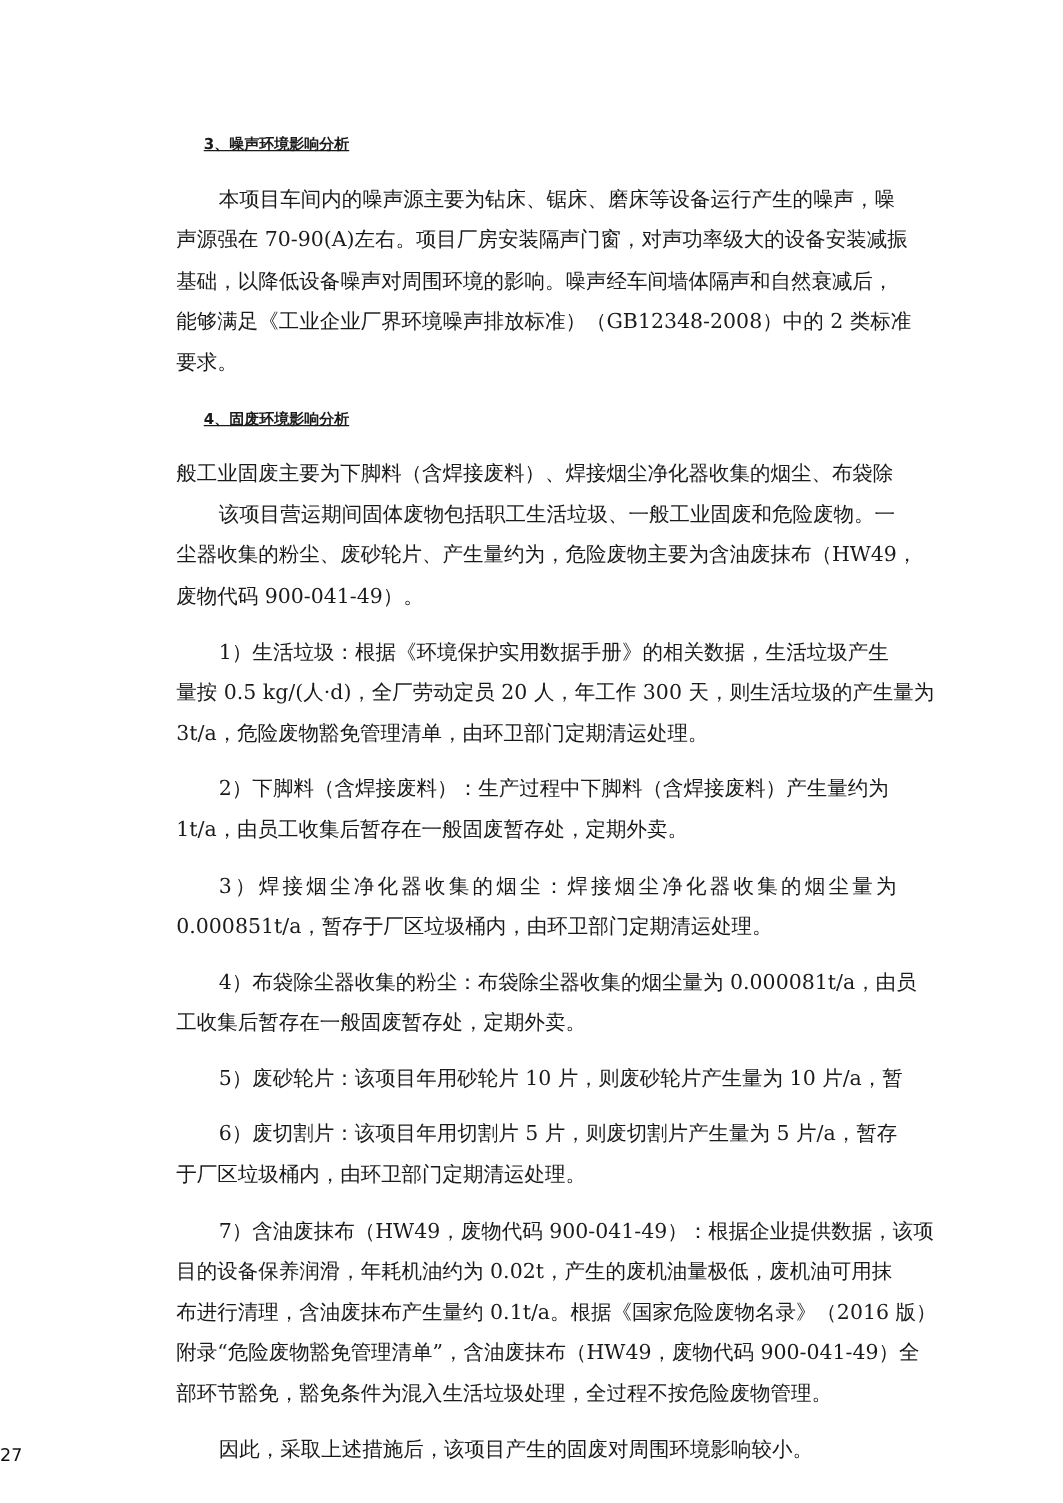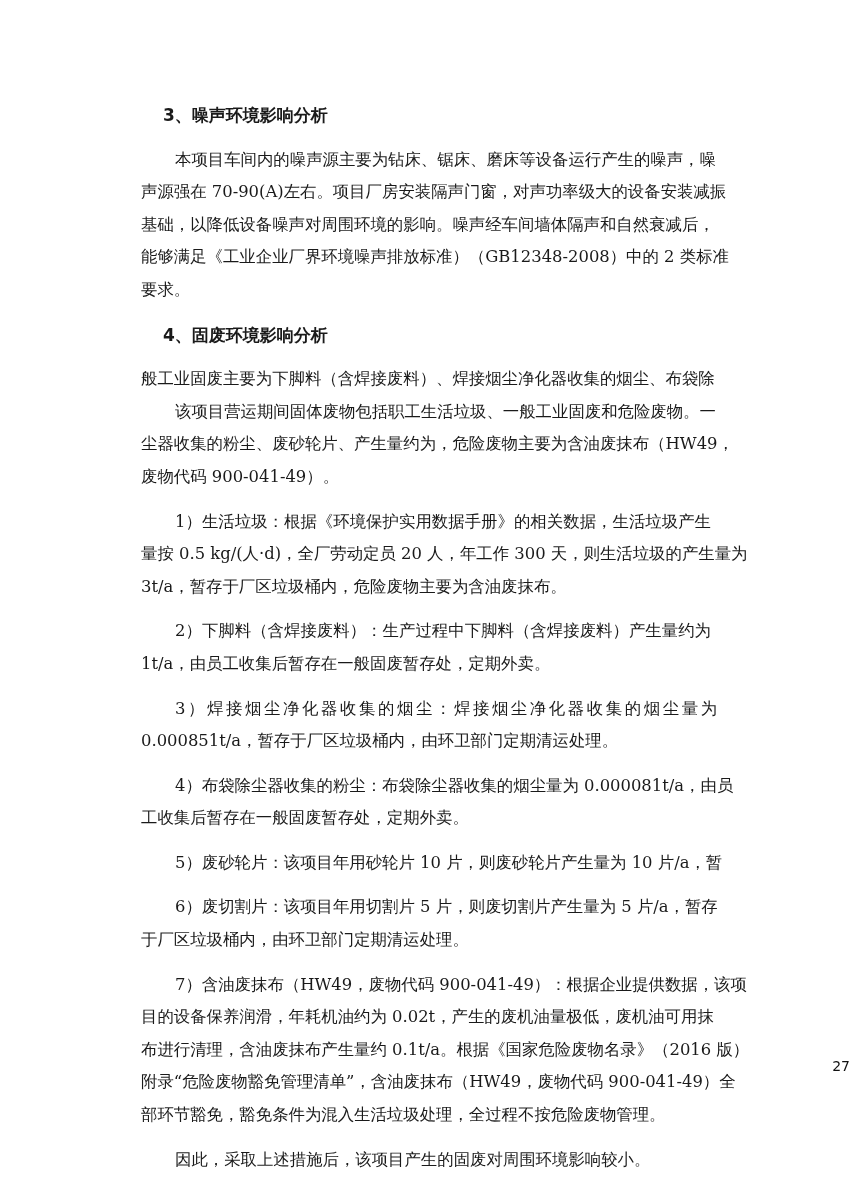--- a/index.html
+++ b/index.html
@@ -17,26 +17,27 @@
     }
     .page {
       position: absolute;
       left: 129px;
       top: 99px;
       width: 594px;
     }
     .heading {
       font-family: "DejaVu Sans", "Liberation Sans", sans-serif;
       font-weight: bold;
-      font-size: 17px;
+      font-size: 12px;
       line-height: 32.6px;
       height: 32.6px;
       margin: 0;
       padding-left: 34px;
       white-space: nowrap;
+      text-decoration: underline;
     }
     .line {
       display: block;
       white-space: nowrap;
       text-align: justify;
       text-align-last: justify;
       height: 32.6px;
       overflow: visible;
     }
     .line.last {
@@ -50,22 +51,22 @@
       font-size: 16.4px;
       line-height: 32.6px;
     }
     .spaced {
       letter-spacing: 2.6px;
     }
     .page-number {
       position: absolute;
       left: 0;
       width: 850px;
-      top: 1058px;
-      text-align: right;
+      top: 1157px;
+      text-align: left;
       font-family: "DejaVu Sans", "Liberation Sans", sans-serif;
       font-size: 14px;
       color: #111;
     }
   </style>
 </head>
 <body>
 
 <div class="page">
 
@@ -83,21 +84,21 @@
   <div class="para-lines">
     <span class="line">般工业固废主要为下脚料（含焊接废料）、焊接烟尘净化器收集的烟尘、布袋除</span>
     <span class="line first">该项目营运期间固体废物包括职工生活垃圾、一般工业固废和危险废物。一</span>
     <span class="line">尘器收集的粉尘、废砂轮片、产生量约为，危险废物主要为含油废抹布（HW49，</span>
     <span class="line last">废物代码 900-041-49）。</span>
   </div>
 
   <div class="para-lines">
     <span class="line first">1）生活垃圾：根据《环境保护实用数据手册》的相关数据，生活垃圾产生</span>
     <span class="line">量按 0.5 kg/(人·d)，全厂劳动定员 20 人，年工作 300 天，则生活垃圾的产生量为</span>
-    <span class="line last">3t/a，暂存于厂区垃圾桶内，危险废物主要为含油废抹布。</span>
+    <span class="line last">3t/a，危险废物豁免管理清单，由环卫部门定期清运处理。</span>
   </div>
 
   <div class="para-lines">
     <span class="line first">2）下脚料（含焊接废料）：生产过程中下脚料（含焊接废料）产生量约为</span>
     <span class="line last">1t/a，由员工收集后暂存在一般固废暂存处，定期外卖。</span>
   </div>
 
   <div class="para-lines">
     <span class="line first spaced">3）焊接烟尘净化器收集的烟尘：焊接烟尘净化器收集的烟尘量为</span>
     <span class="line last">0.000851t/a，暂存于厂区垃圾桶内，由环卫部门定期清运处理。</span>

